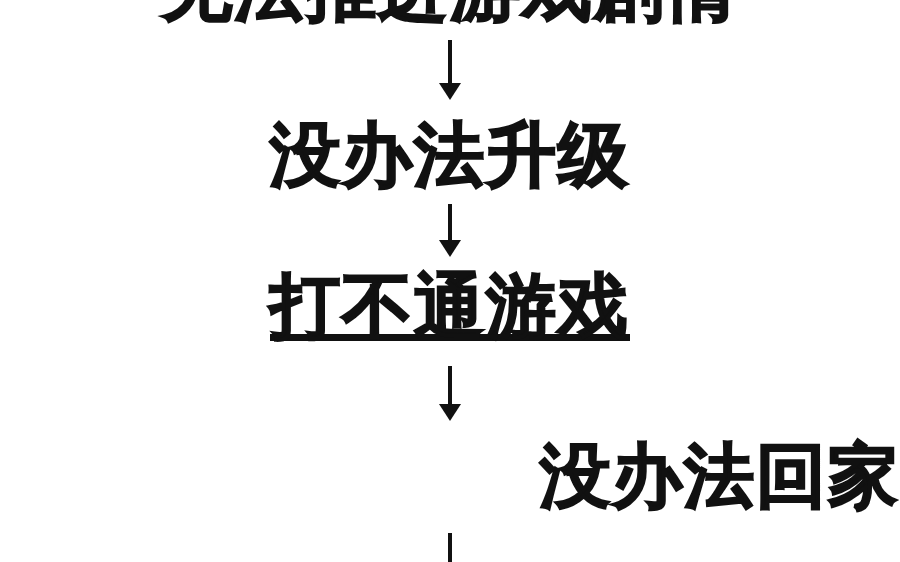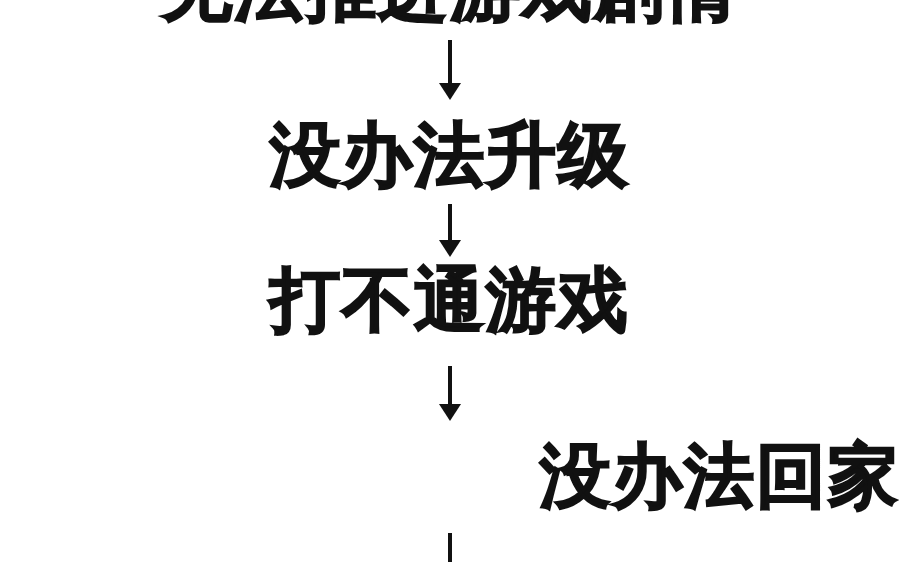--- a/index.html
+++ b/index.html
@@ -26,21 +26,21 @@
     font-size: 70px;
     line-height: 1;
     font-weight: 900;
     color: #111111;
     letter-spacing: 2px;
     white-space: nowrap;
     -webkit-text-stroke: 2px #111111;
   }
   .step-0 { top: -46px; }
   .step-1 { top: 120px; }
-  .step-2 { top: 265px; }
+  .step-2 { top: 271px; text-decoration: underline; }
   .step-3 { top: 441px; text-align: right; }
 
   .arrow {
     position: absolute;
     left: 50%;
     transform: translateX(-50%);
     display: flex;
     flex-direction: column;
     align-items: center;
   }

